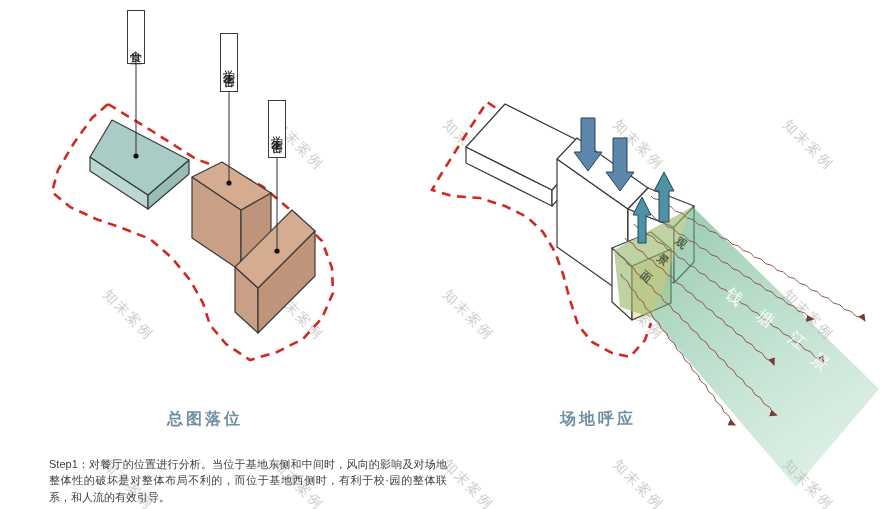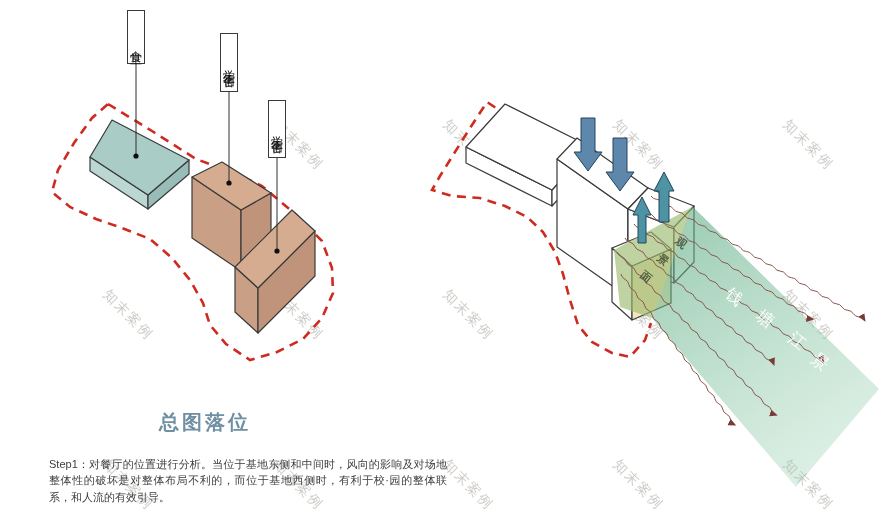--- a/index.html
+++ b/index.html
@@ -22,21 +22,21 @@
   .arrow-up{fill:var(--arrow-up);stroke:var(--arrow-outline);stroke-width:1;}
   .wave{fill:none;stroke:var(--wave-line);stroke-width:1;}
   .face-yellow{fill:var(--face-yellow);}
   .face-green{fill:var(--face-green);fill-opacity:.66;}
   
   .blabel{position:absolute;box-sizing:border-box;border:1px solid #3a3a3a;background:#fff;
           writing-mode:vertical-rl;text-orientation:upright;font-size:12px;letter-spacing:2px;
           color:#141414;font-family:"Liberation Serif",serif;text-align:center;}
   
   .title{position:absolute;width:200px;text-align:center;font-family:"DejaVu Serif","Liberation Serif",serif;
-         font-weight:700;font-size:20px;letter-spacing:3px;color:var(--title-blue);}
+         font-weight:700;font-size:16px;letter-spacing:3px;color:var(--title-blue);}
   
   .caption{position:absolute;font-size:11px;line-height:1.48;color:var(--caption-gray);
            text-align:justify;font-family:"Liberation Sans",sans-serif;margin-left:24px;}
   
   .fan-char{position:absolute;transform:translate(-50%,-50%) rotate(38deg);
             color:rgba(255,255,255,.93);font-size:17px;font-family:"Liberation Serif",serif;}
   .face-char{position:absolute;transform:translate(-50%,-50%) rotate(38deg);
              color:#454f38;opacity:.85;font-weight:700;font-size:11px;font-family:"Liberation Serif",serif;}
 </style>
 </head>
@@ -162,15 +162,16 @@
       <span class="fan-char" style="left: 734px; top: 297px;">钱</span>
       <span class="fan-char" style="left: 765px; top: 319px;">塘</span>
       <span class="fan-char" style="left: 797px; top: 341px;">江</span>
       <span class="fan-char" style="left: 820px; top: 362px;">景</span>
       <span class="face-char" style="left: 681px; top: 243px;">观</span>
       <span class="face-char" style="left: 663px; top: 260px;">景</span>
       <span class="face-char" style="left: 646px; top: 277px;">面</span>
     </div>
 
   <div class="title" style="left:105px;top:409px;">总图落位</div>
+  <div class="title" style="left:498px;top:409px;">场地呼应</div>
 
   <div class="caption" style="left:25px;top:456px;width:398px;">Step1：对餐厅的位置进行分析。当位于基地东侧和中间时，风向的影响及对场地整体性的破坏是对整体布局不利的，而位于基地西侧时，有利于校·园的整体联系，和人流的有效引导。</div>
 </div>
 
 </body></html>

